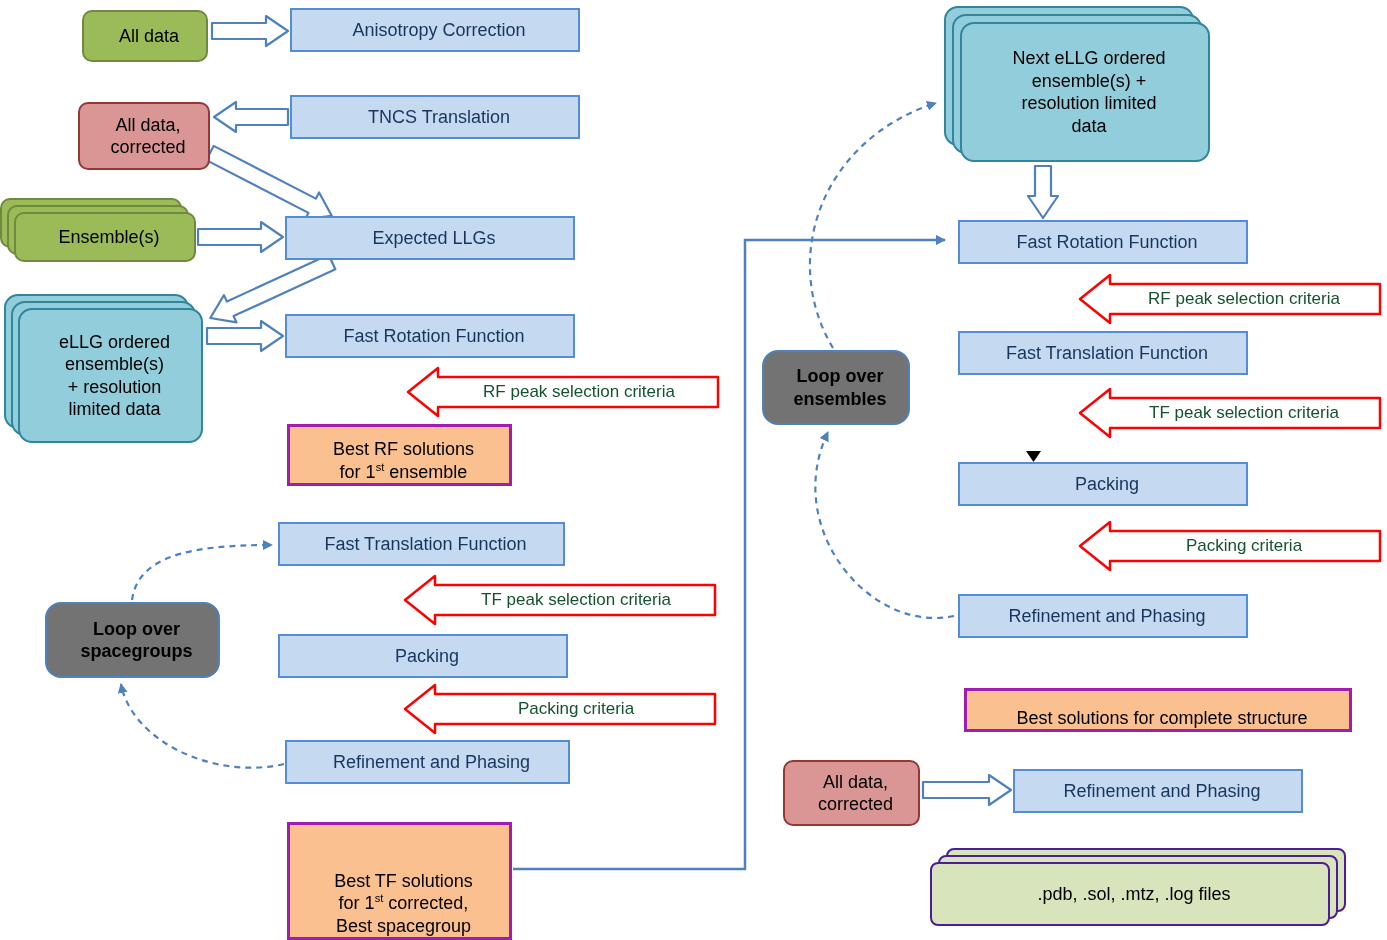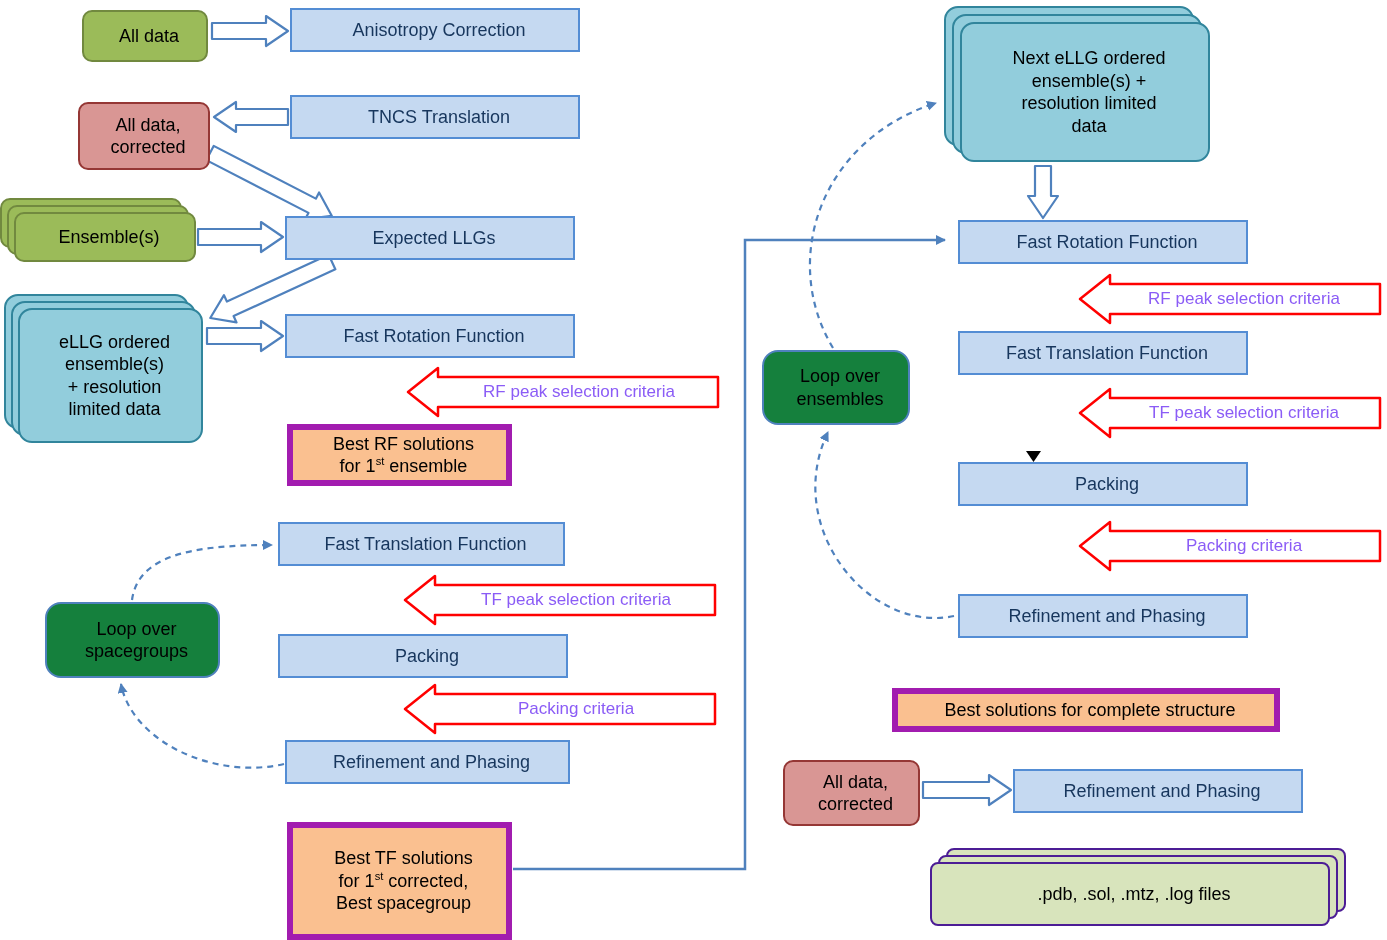--- a/index.html
+++ b/index.html
@@ -10,28 +10,28 @@
   #overlay{position:absolute;left:0;top:0;z-index:1;}
   .box{
     position:absolute;box-sizing:border-box;z-index:2;
     display:flex;align-items:center;justify-content:center;
     text-align:center;font-size:18px;line-height:1.25;color:#000;padding-left:8px;
   }
   .blue{background:#C5D9F1;border:2px solid #548DD4;color:#17365D;}
   .green{background:#9BBB59;border:2px solid #71893F;border-radius:10px;}
   .pink{background:#D99694;border:2px solid #953735;border-radius:10px;}
   .teal{background:#92CDDC;border:2px solid #31859C;border-radius:14px;}
-  .orange{background:#FAC090;border:6px solid #a21caf;}
+  .orange{background:#FAC090;border:3px solid #a21caf;align-items:flex-end;}
   .lightgreen{background:#D8E4BC;border:2px solid #4c1d95;border-radius:8px;}
-  .loopbox{background:#15803d;border:2.5px solid #4F81BD;border-radius:16px;}
+  .loopbox{background:#737373;border:2.5px solid #4F81BD;border-radius:16px;font-weight:bold;}
   .ml{white-space:pre-line;}
   .sup{font-size:0.62em;vertical-align:super;}
   .line{display:block;}
   .redlabel{
-    position:absolute;z-index:3;text-align:center;font-size:17px;color:#8b5cf6;
+    position:absolute;z-index:3;text-align:center;font-size:17px;color:#14532d;
     line-height:22px;height:22px;
   }
 </style>
 </head>
 <body>
 
 <svg id="overlay" width="1387" height="940" viewBox="0 0 1387 940">
   <defs>
     <marker id="mArrow" markerUnits="userSpaceOnUse" markerWidth="14" markerHeight="14" refX="9" refY="5" orient="auto">
       <path d="M0,0 L10,5 L0,10 z" fill="#4F81BD"></path>
@@ -175,21 +175,21 @@
 
 <div class="box blue" style="left:958px;top:594px;width:290px;height:44px">
   <span>Refinement and Phasing</span>
 </div>
 
 <div class="box loopbox" style="left:762px;top:350px;width:148px;height:75px">
   <span class="ml">Loop over
 ensembles</span>
 </div>
 
-<div class="box orange" style="left:892px;top:688px;width:388px;height:44px">
+<div class="box orange" style="left:964px;top:688px;width:388px;height:44px">
   <span>Best solutions for complete structure</span>
 </div>
 
 <div class="box pink" style="left:783px;top:760px;width:137px;height:66px">
   <span class="ml">All data,
 corrected</span>
 </div>
 
 <div class="box blue" style="left:1013px;top:769px;width:290px;height:44px">
   <span>Refinement and Phasing</span>

